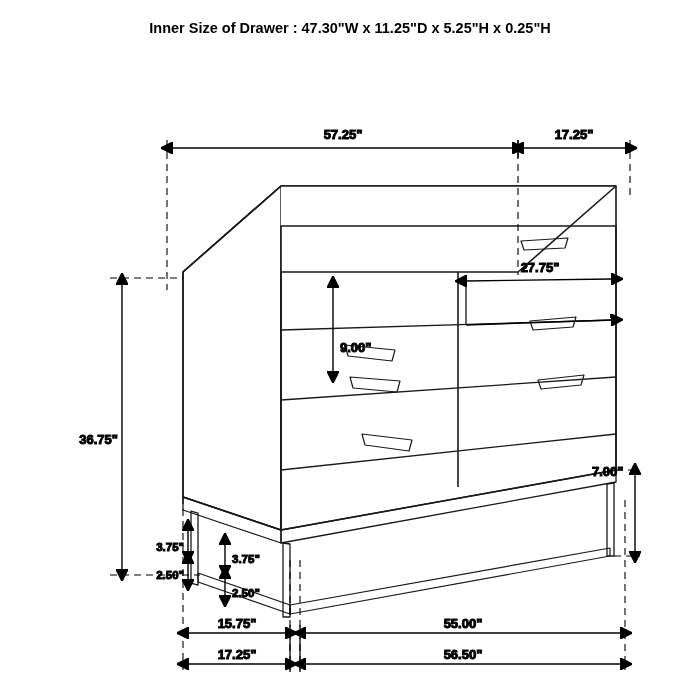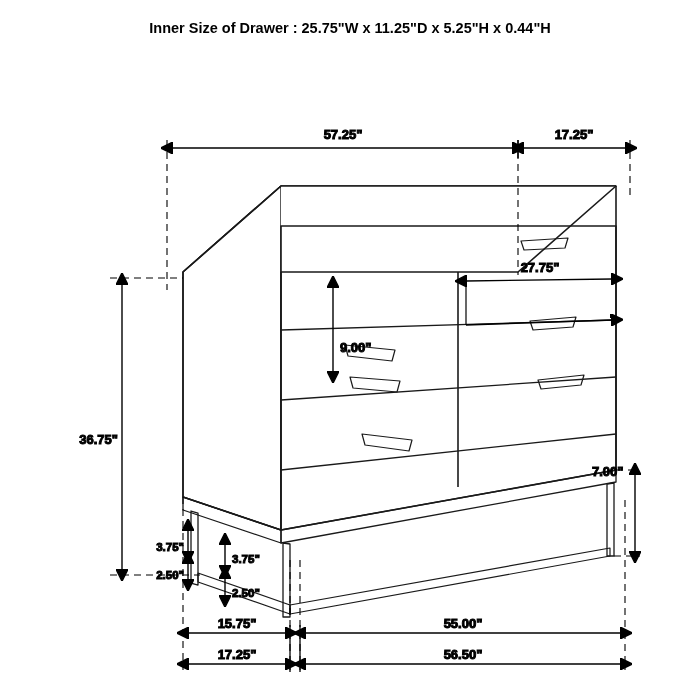--- a/index.html
+++ b/index.html
@@ -48,21 +48,21 @@
     font-size: 11.5px;
     font-weight: bold;
     fill: #000000;
   }
 </style>
 </head>
 <body>
 
 <div id="page">
 
-  <div id="title">Inner Size of Drawer : 25.75"W x 11.25"D x 5.25"H x 0.44"H</div>
+  <div id="title">Inner Size of Drawer : 47.30"W x 11.25"D x 5.25"H x 0.25"H</div>
 
   <svg id="diagram" viewBox="0 0 700 700">
 
     <g fill="none" stroke="#1a1a1a" stroke-width="1.6" stroke-linejoin="round">
 
       <path d="M 183,272 L 281,186 L 616,186 L 518,272 Z" fill="#ffffff"></path>
 
       <path d="M 183,272 L 183,497 L 281,530 L 281,186 Z" fill="#ffffff" stroke-width="1.4"></path>
 
       <path d="M 281,530 L 281,186 L 616,186 L 616,470 Z" fill="#ffffff" stroke-width="0"></path>

